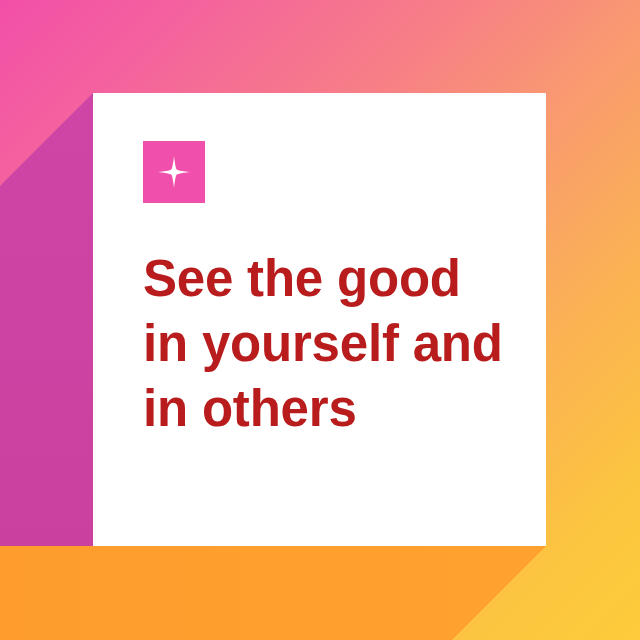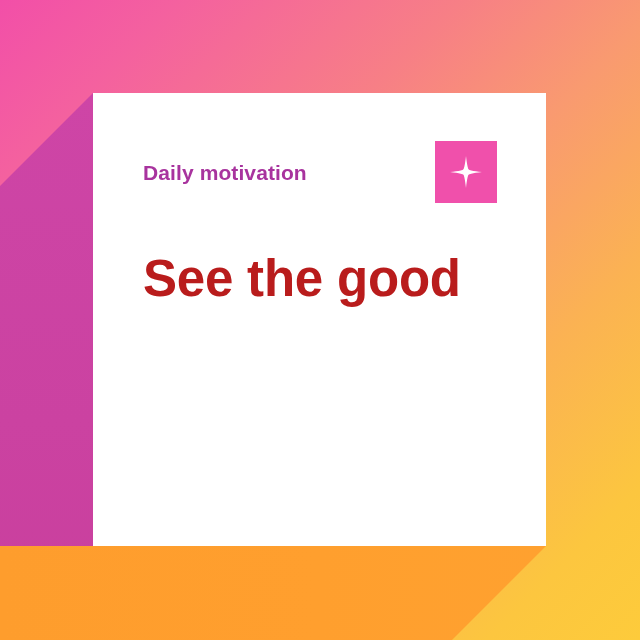--- a/index.html
+++ b/index.html
@@ -117,30 +117,31 @@
 <div id="poster">
 
   <div class="bg-gradient"></div>
 
   <div class="shadow-left"></div>
   <div class="shadow-bottom"></div>
 
   <div class="card">
 
     <div class="card-header">
-      <div class="eyebrow">Daily motivation</div>
 
       <div class="sparkle-badge">
         <span>
           <svg width="34" height="34" viewBox="0 0 100 100" aria-hidden="true">
             <path d="M50 3 C53 30 56 44 62 50 C56 56 53 70 50 97 C47 70 44 56 38 50 C44 44 47 30 50 3 Z" fill="#ffffff"></path>
             <path d="M3 50 C30 47 44 44 50 38 C56 44 70 47 97 50 C70 53 56 56 50 62 C44 56 30 53 3 50 Z" fill="#ffffff"></path>
           </svg>
         </span>
       </div>
     </div>
 
     <div class="headline">
       <span class="ln">See the good</span>
+      <span class="ln">in yourself and</span>
+      <span class="ln">in others</span>
     </div>
 
   </div>
 </div>
 
 </body></html>

